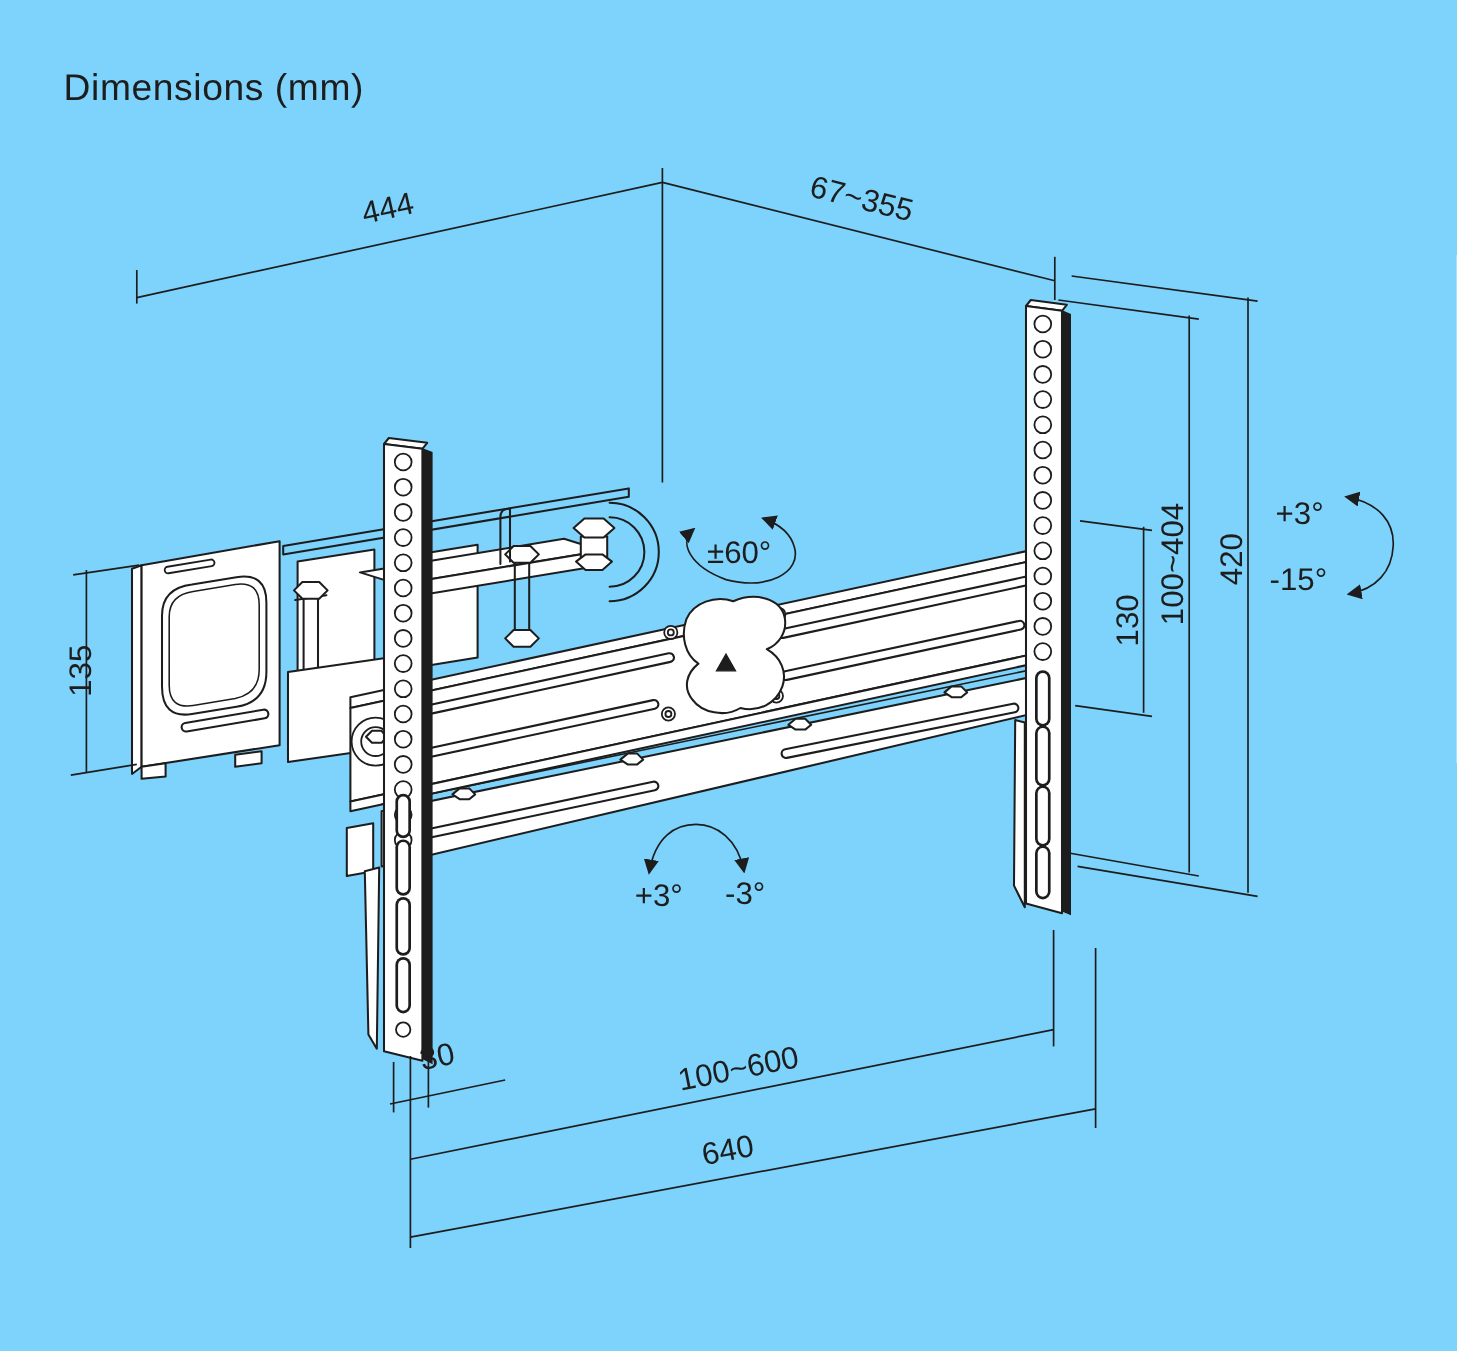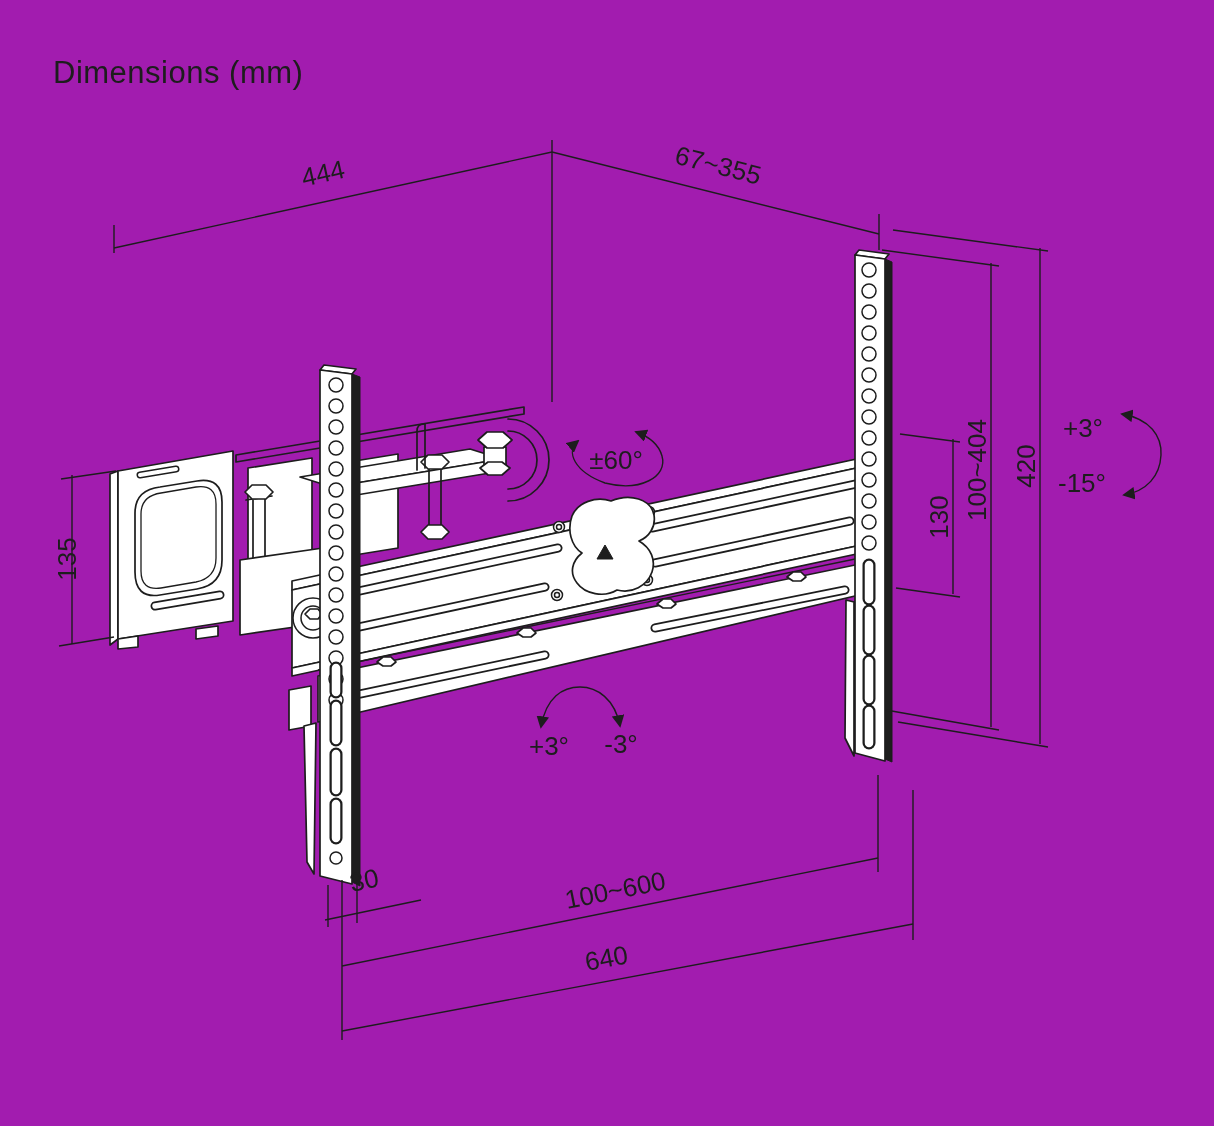--- a/index.html
+++ b/index.html
@@ -1,16 +1,16 @@
 <!DOCTYPE html>
 <html><head>
 <meta charset="utf-8">
 <style>
   html,body{margin:0;padding:0;background:#ffffff;}
-  #stage{position:relative;width:1214px;height:1126px;background:#a21caf;overflow:hidden;}
+  #stage{position:relative;width:1214px;height:1126px;background:#7dd3fc;overflow:hidden;}
   svg{position:absolute;left:0;top:0;}
   text{font-family:"Liberation Sans",sans-serif;fill:#1d1d1d;}
   .ttl{font-size:31px;letter-spacing:.5px;}
   .dimtxt{font-size:26px;text-anchor:middle;}
   .ln{stroke:#1d1d1d;stroke-width:1.7;fill:#ffffff;stroke-linejoin:round;}
   .lnn{stroke:#1d1d1d;stroke-width:1.7;fill:none;stroke-linejoin:round;stroke-linecap:round;}
   .thin{stroke:#1d1d1d;stroke-width:1.3;fill:none;}
   .dark{fill:#1d1d1d;stroke:#1d1d1d;stroke-width:1;}
   .dim{stroke:#1d1d1d;stroke-width:1.4;fill:none;}
   .capd{stroke:#1d1d1d;fill:none;stroke-linecap:round;}

